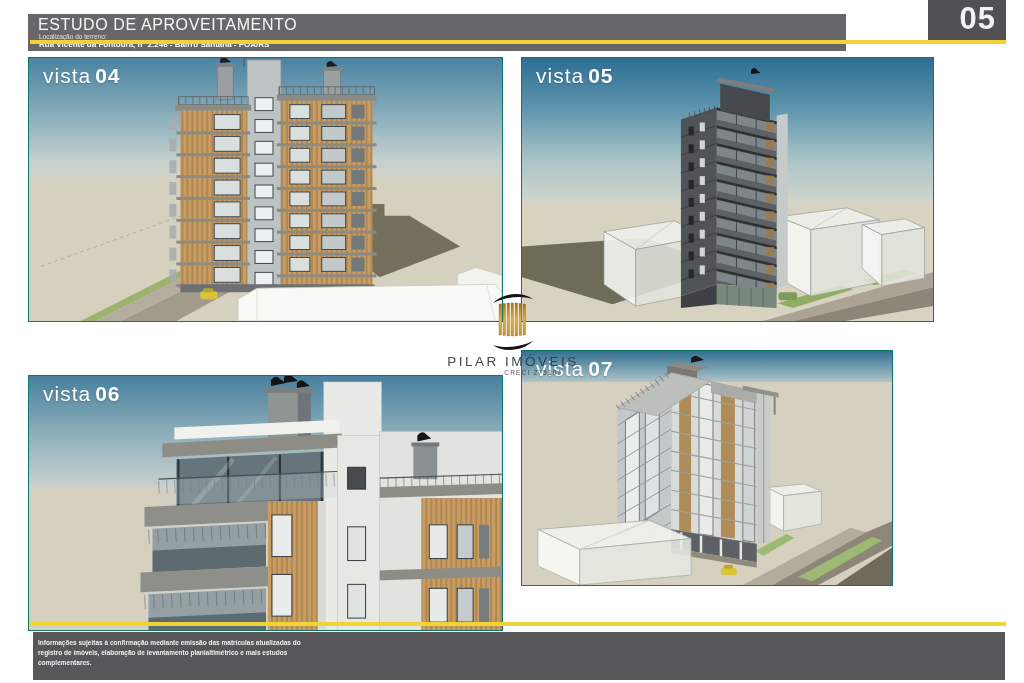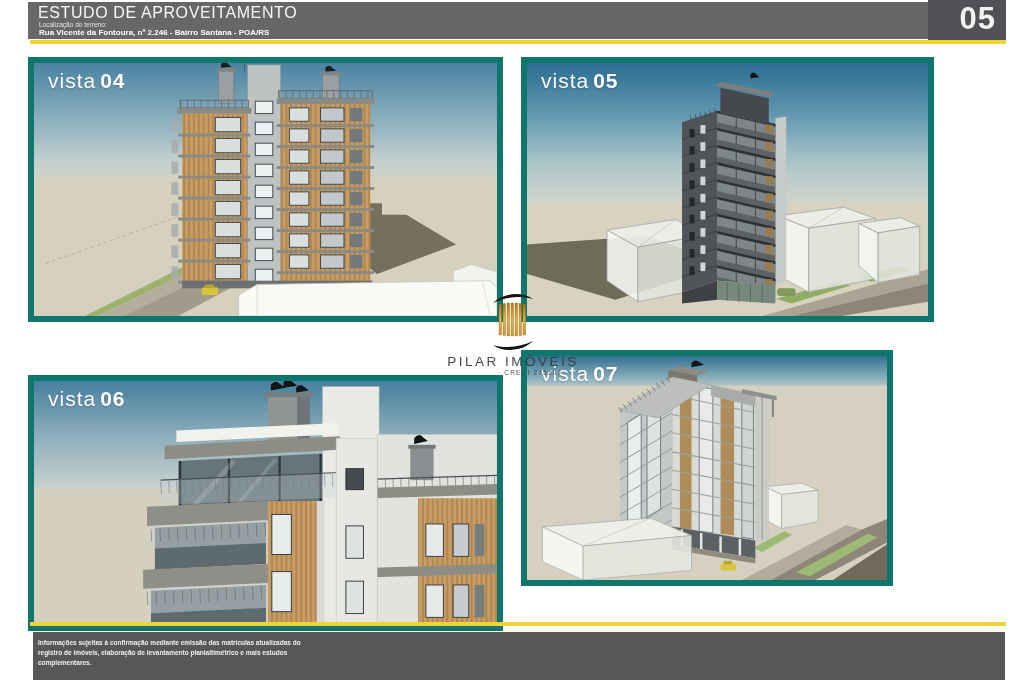--- a/index.html
+++ b/index.html
@@ -1,29 +1,29 @@
 <!DOCTYPE html>
 <html><head>
 <meta charset="utf-8">
 <style>
   html,body{margin:0;padding:0;background:#ffffff;}
   .page{position:relative;width:1024px;height:683px;background:#ffffff;overflow:hidden;
         font-family:"Liberation Sans", sans-serif;}
   
-  .header-band{position:absolute;left:28px;top:2px;width:978px;height:37px;background:#67676a;}
+  .header-band{position:absolute;left:28px;top:14px;width:818px;height:37px;background:#67676a;}
   .header-title{position:absolute;left:10px;top:2px;color:#f7f7f7;font-size:16px;letter-spacing:.6px;font-weight:400;}
   .loc-label{position:absolute;left:11px;top:19px;color:#e3e3e3;font-size:6.5px;}
   .loc-value{position:absolute;left:11px;top:26px;color:#ffffff;font-size:8px;font-weight:700;}
   .page-num-box{position:absolute;left:928px;top:0;width:78px;height:41px;background:#515155;}
   .page-num{position:absolute;right:10px;top:1px;color:#f2f2f2;font-size:31px;font-weight:700;letter-spacing:1px;}
   .rule{position:absolute;left:30px;width:976px;height:4px;background:#f0d335;}
   .rule-top{top:40px;}
   .rule-bottom{top:622px;}
   
-  .panel{position:absolute;overflow:hidden;border:6px solid #0f766e;box-sizing:border-box;}
+  .panel{position:absolute;overflow:hidden;border:1px solid #0f766e;box-sizing:border-box;}
   .panel svg{position:absolute;left:0;top:0;width:100%;height:100%;display:block;}
   .p04{left:28px;top:57px;width:475px;height:265px;}
   .p05{left:521px;top:57px;width:413px;height:265px;}
   .p06{left:28px;top:350px;width:475px;height:256px;margin-top:25px;}
   .p07{left:521px;top:350px;width:372px;height:236px;}
   .vista-label{position:absolute;left:14px;top:6px;color:#ffffff;font-size:21px;letter-spacing:1px;
                text-shadow:0 1px 2px rgba(20,40,60,.25);}
   .vista-label b{font-weight:700;margin-left:4px;}
   
   .watermark{position:absolute;left:438px;top:291px;width:150px;text-align:center;z-index:6;}

